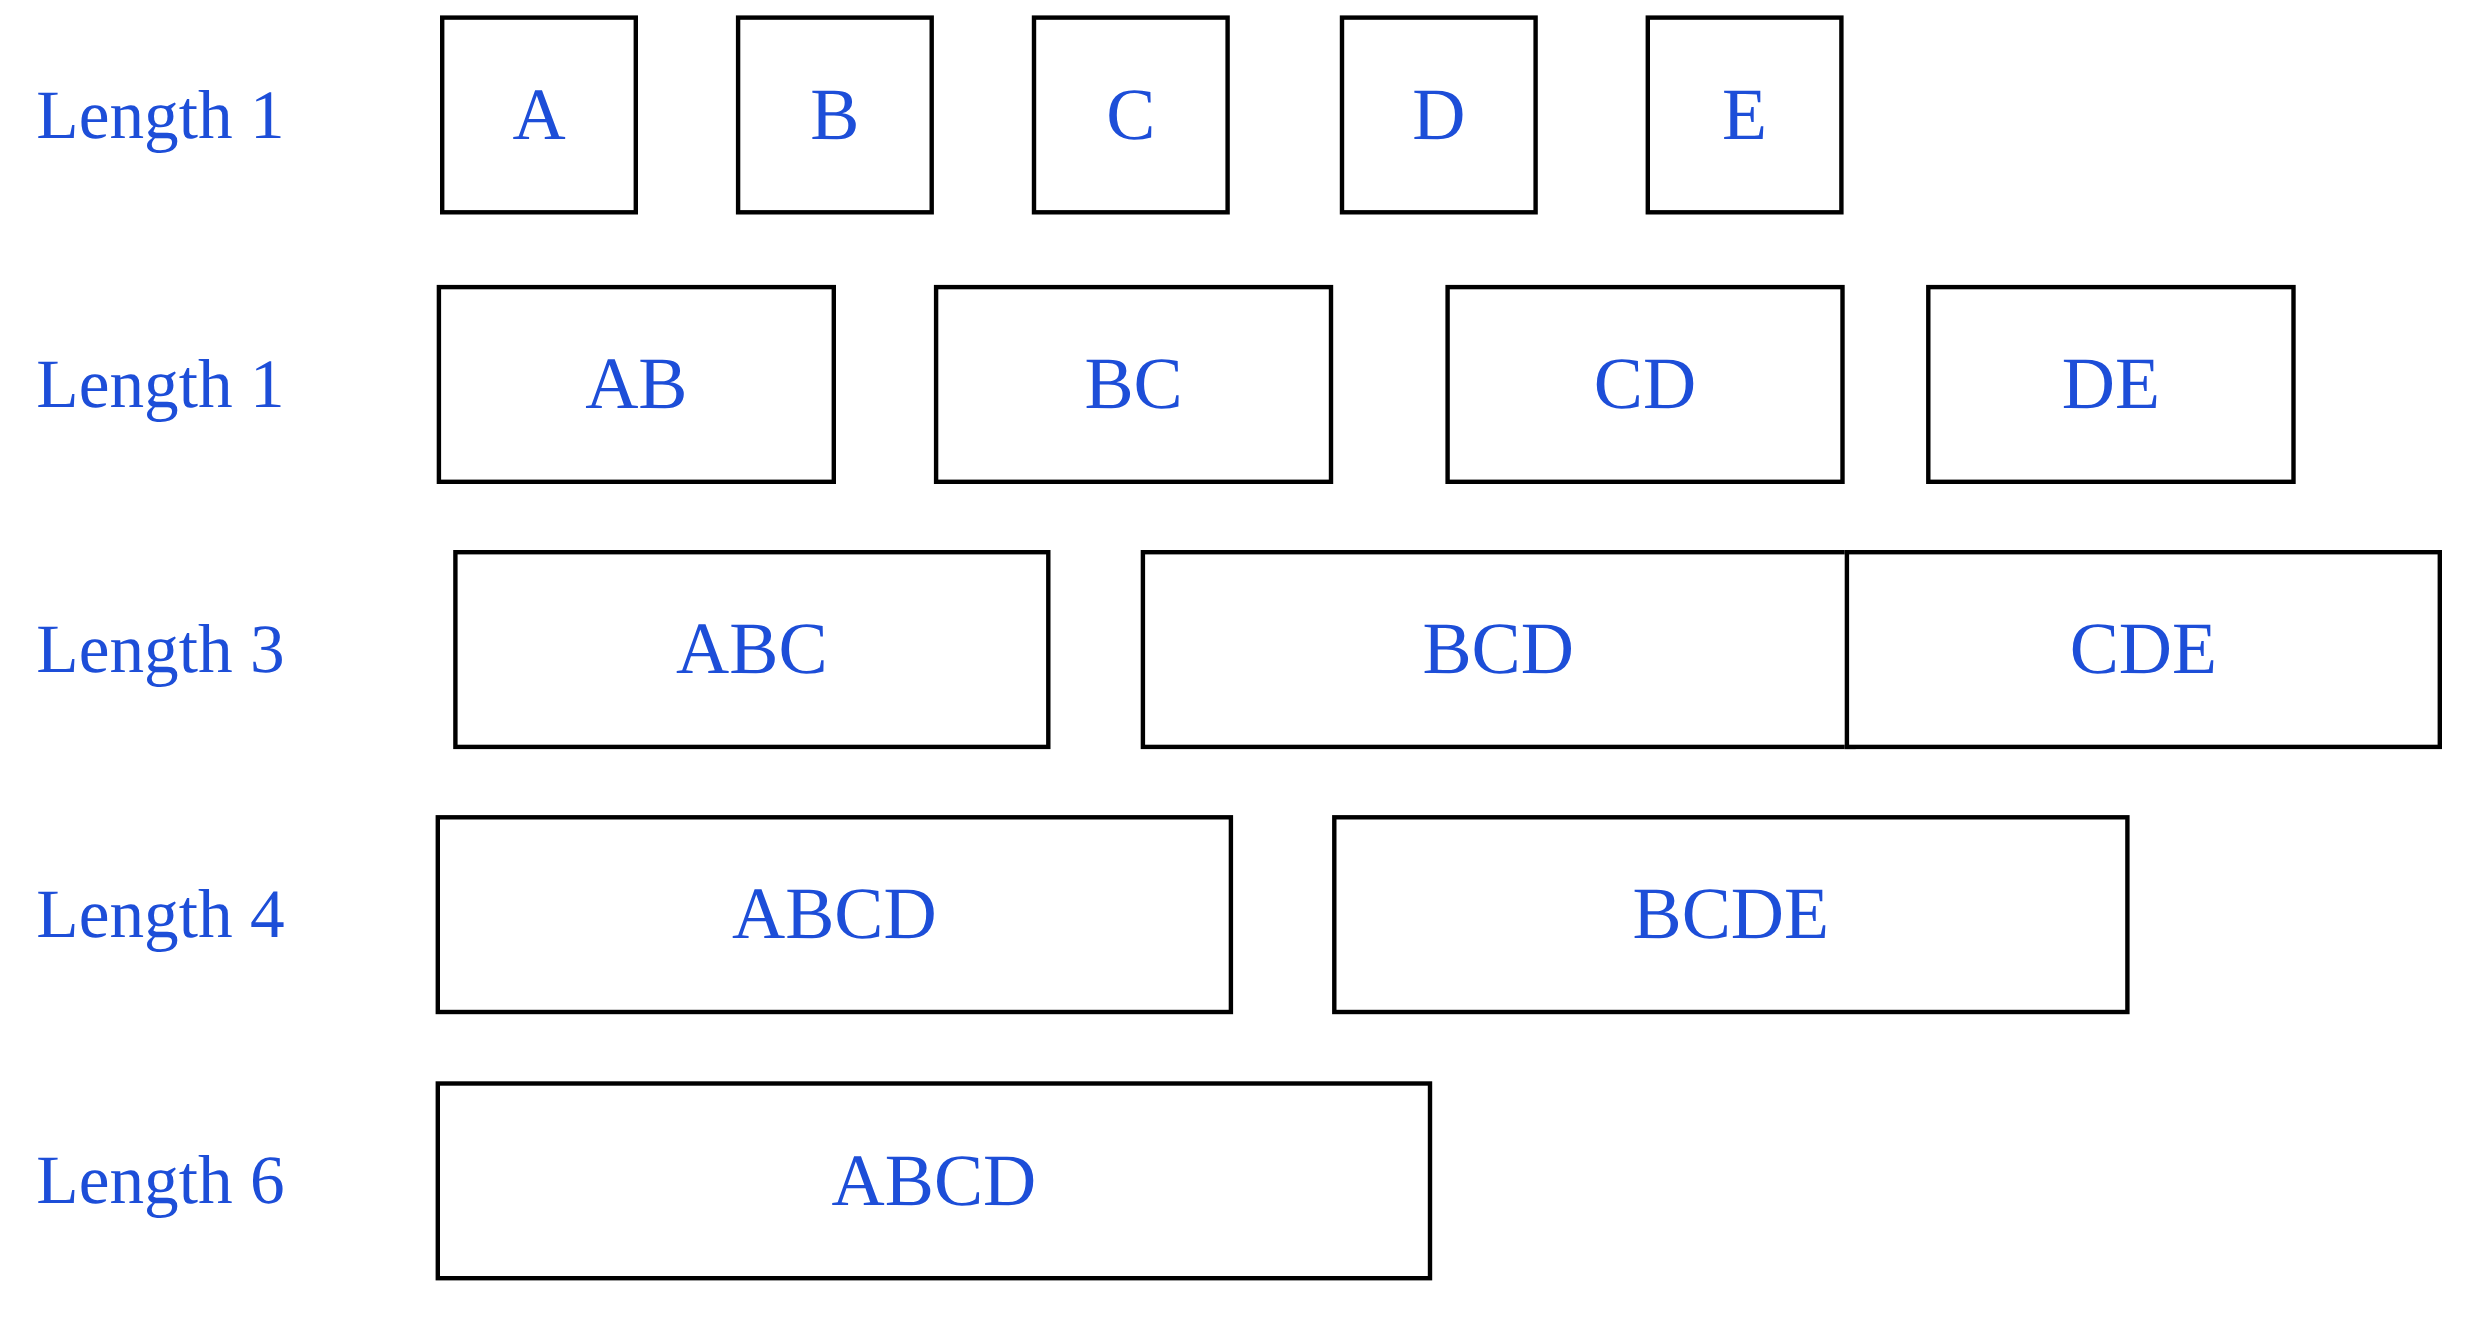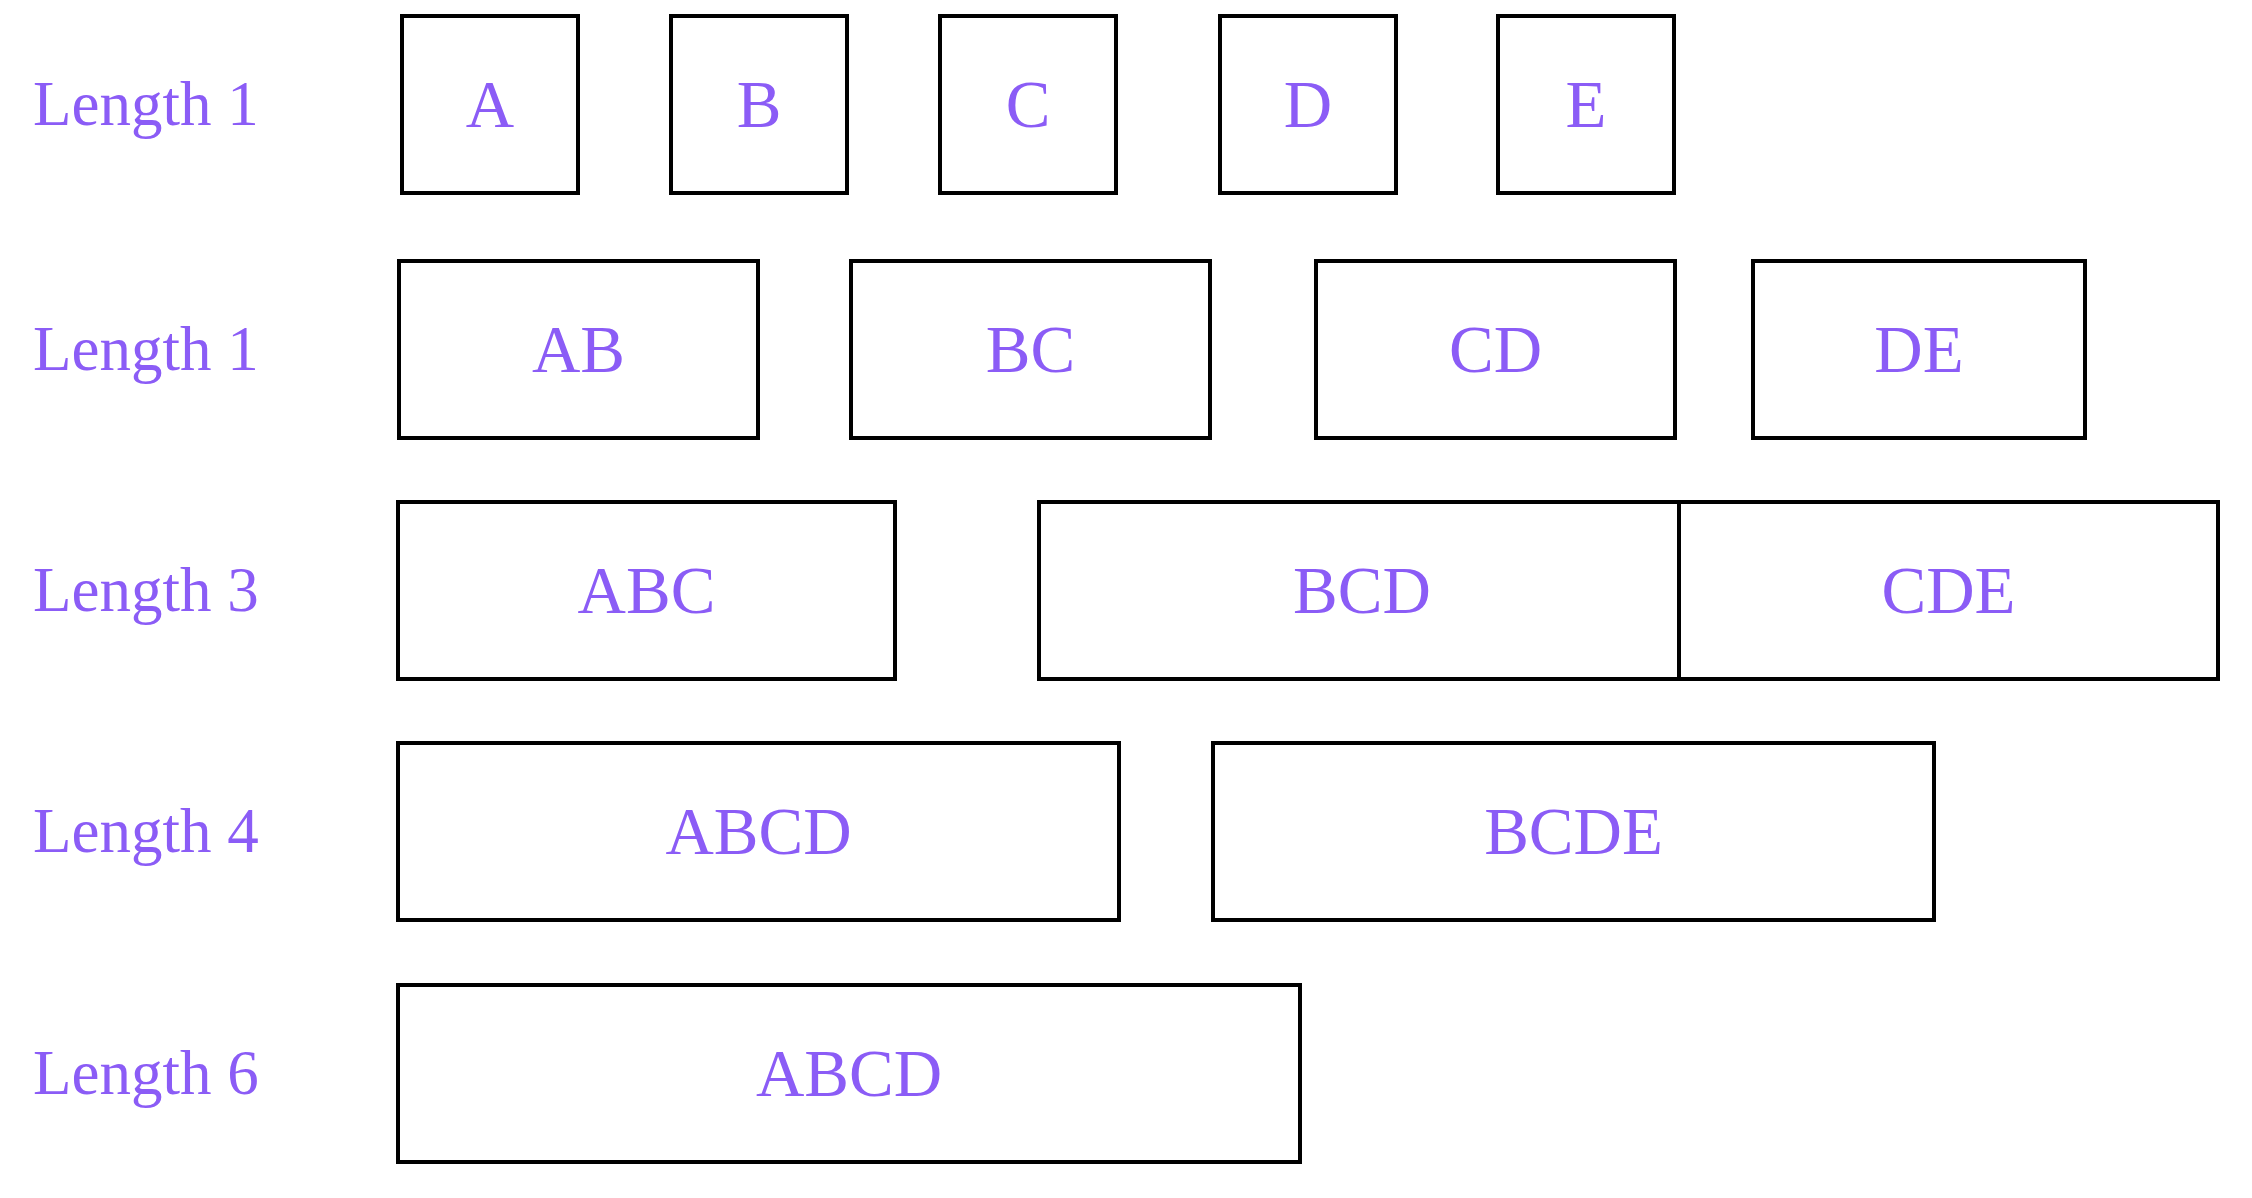--- a/index.html
+++ b/index.html
@@ -6,21 +6,21 @@
     margin: 0;
     padding: 0;
     background: #ffffff;
   }
   .canvas {
     position: relative;
     width: 2252px;
     height: 1198px;
     background: #ffffff;
     font-family: "Liberation Serif", serif;
-    color: #8b5cf6;
+    color: #1d4ed8;
     overflow: hidden;
   }
   .row-label {
     position: absolute;
     left: 33px;
     height: 181px;
     line-height: 181px;
     font-size: 63px;
     white-space: nowrap;
   }
@@ -49,21 +49,21 @@
   <div class="box" style="left:1218px; top:14px; width:180px">D</div>
   <div class="box" style="left:1496px; top:14px; width:180px">E</div>
 
   <div class="row-label" style="top:259px">Length 1</div>
   <div class="box" style="left:397px; top:259px; width:363px">AB</div>
   <div class="box" style="left:849px; top:259px; width:363px">BC</div>
   <div class="box" style="left:1314px; top:259px; width:363px">CD</div>
   <div class="box" style="left:1751px; top:259px; width:336px">DE</div>
 
   <div class="row-label" style="top:500px">Length 3</div>
-  <div class="box" style="left:396px; top:500px; width:501px">ABC</div>
+  <div class="box" style="left:412px; top:500px; width:543px">ABC</div>
   <div class="box" style="left:1037px; top:500px; width:650px">BCD</div>
   <div class="box" style="left:1677px; top:500px; width:543px">CDE</div>
 
   <div class="row-label" style="top:741px">Length 4</div>
   <div class="box" style="left:1211px; top:741px; width:725px">BCDE</div>
   <div class="box" style="left:396px; top:741px; width:725px">ABCD</div>
 
   <div class="row-label" style="top:983px">Length 6</div>
   <div class="box" style="left:396px; top:983px; width:906px">ABCD</div>
 

